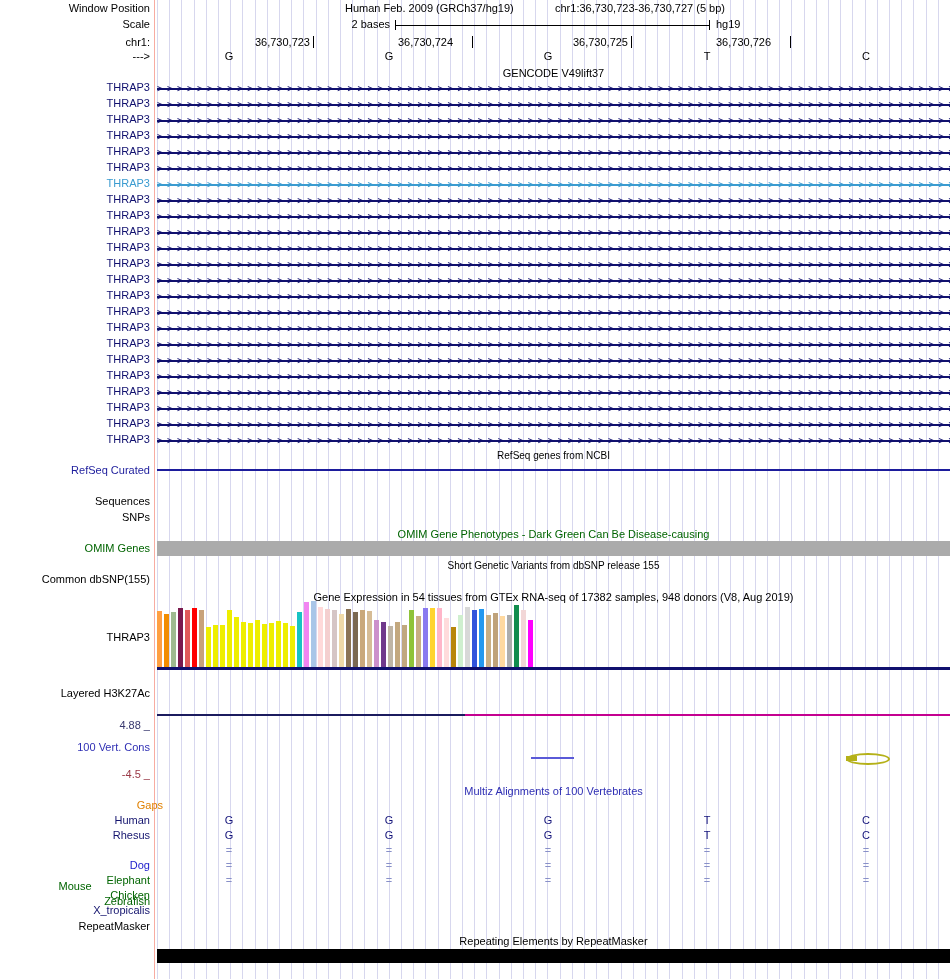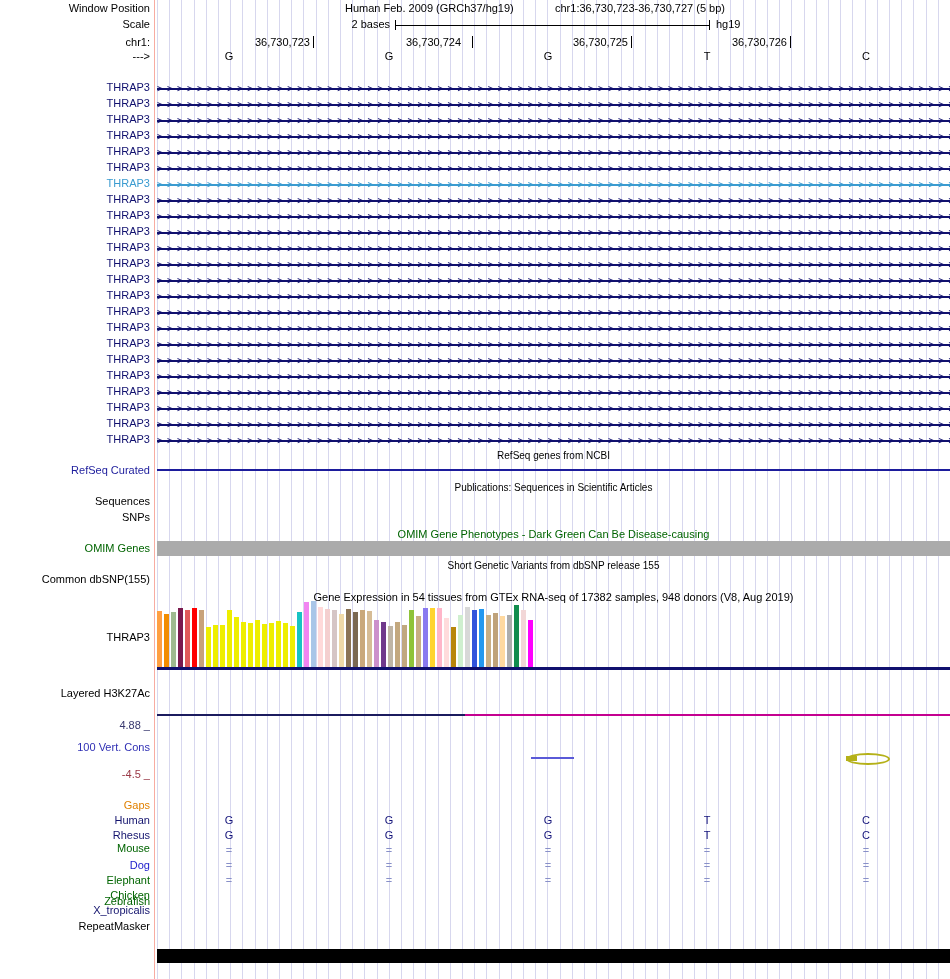--- a/index.html
+++ b/index.html
@@ -51,37 +51,38 @@
   <span class="abs" style="left:157px;width:233px;text-align:right;top:18px">2 bases</span>
   <div id="ruler-line" style="left:395px;top:25px;width:315px"></div>
   <div class="tick" style="left:395px;top:20px;height:10px"></div>
   <div class="tick" style="left:709px;top:20px;height:10px"></div>
   <span class="abs" style="left:716px;top:18px">hg19</span>
 
   <div class="lbl" style="top:36px">chr1:</div>
   <div id="coord-row">
       <div class="abs" style="left: 239px; top: 36px; width: 71px; text-align: right;">36,730,723</div>
       <div class="tick" style="left: 313px; top: 36px; height: 12px;"></div>
-      <div class="abs" style="left: 398px; top: 36px; width: 71px; text-align: center;">36,730,724</div>
+      <div class="abs" style="left: 398px; top: 36px; width: 71px; text-align: left;">36,730,724</div>
       <div class="tick" style="left: 472px; top: 36px; height: 12px;"></div>
       <div class="abs" style="left: 557px; top: 36px; width: 71px; text-align: right;">36,730,725</div>
       <div class="tick" style="left: 631px; top: 36px; height: 12px;"></div>
-      <div class="abs" style="left: 716px; top: 36px; width: 71px; text-align: right;">36,730,726</div>
+      <div class="abs" style="left: 716px; top: 36px; width: 71px; ">36,730,726</div>
       <div class="tick" style="left: 790px; top: 36px; height: 12px;"></div>
     </div>
 
   <div class="lbl" style="top:50px">---&gt;</div>
   <div id="bases-row">
       <div class="base" style="left: 229px; top: 50px;">G</div>
       <div class="base" style="left: 389px; top: 50px;">G</div>
       <div class="base" style="left: 548px; top: 50px;">G</div>
       <div class="base" style="left: 707px; top: 50px;">T</div>
       <div class="base" style="left: 866px; top: 50px;">C</div>
     </div>
 
+  <div class="title" style="top:67px">GENCODE V49lift37</div>
   <div id="gencode-rows">
       <div class="lbl" style="top: 81px; color: rgb(16, 16, 110);">THRAP3</div>
       <div class="gene-line" style="top: 88px; background: rgb(16, 16, 110);"></div>
       <div class="gene-arrows" style="top: 82px; color: rgb(16, 16, 110);">&gt;&gt;&gt;&gt;&gt;&gt;&gt;&gt;&gt;&gt;&gt;&gt;&gt;&gt;&gt;&gt;&gt;&gt;&gt;&gt;&gt;&gt;&gt;&gt;&gt;&gt;&gt;&gt;&gt;&gt;&gt;&gt;&gt;&gt;&gt;&gt;&gt;&gt;&gt;&gt;&gt;&gt;&gt;&gt;&gt;&gt;&gt;&gt;&gt;&gt;&gt;&gt;&gt;&gt;&gt;&gt;&gt;&gt;&gt;&gt;&gt;&gt;&gt;&gt;&gt;&gt;&gt;&gt;&gt;&gt;&gt;&gt;&gt;&gt;&gt;&gt;&gt;&gt;&gt;&gt;</div>
       <div class="lbl" style="top: 97px; color: rgb(16, 16, 110);">THRAP3</div>
       <div class="gene-line" style="top: 104px; background: rgb(16, 16, 110);"></div>
       <div class="gene-arrows" style="top: 98px; color: rgb(16, 16, 110);">&gt;&gt;&gt;&gt;&gt;&gt;&gt;&gt;&gt;&gt;&gt;&gt;&gt;&gt;&gt;&gt;&gt;&gt;&gt;&gt;&gt;&gt;&gt;&gt;&gt;&gt;&gt;&gt;&gt;&gt;&gt;&gt;&gt;&gt;&gt;&gt;&gt;&gt;&gt;&gt;&gt;&gt;&gt;&gt;&gt;&gt;&gt;&gt;&gt;&gt;&gt;&gt;&gt;&gt;&gt;&gt;&gt;&gt;&gt;&gt;&gt;&gt;&gt;&gt;&gt;&gt;&gt;&gt;&gt;&gt;&gt;&gt;&gt;&gt;&gt;&gt;&gt;&gt;&gt;&gt;</div>
       <div class="lbl" style="top: 113px; color: rgb(16, 16, 110);">THRAP3</div>
       <div class="gene-line" style="top: 120px; background: rgb(16, 16, 110);"></div>
       <div class="gene-arrows" style="top: 114px; color: rgb(16, 16, 110);">&gt;&gt;&gt;&gt;&gt;&gt;&gt;&gt;&gt;&gt;&gt;&gt;&gt;&gt;&gt;&gt;&gt;&gt;&gt;&gt;&gt;&gt;&gt;&gt;&gt;&gt;&gt;&gt;&gt;&gt;&gt;&gt;&gt;&gt;&gt;&gt;&gt;&gt;&gt;&gt;&gt;&gt;&gt;&gt;&gt;&gt;&gt;&gt;&gt;&gt;&gt;&gt;&gt;&gt;&gt;&gt;&gt;&gt;&gt;&gt;&gt;&gt;&gt;&gt;&gt;&gt;&gt;&gt;&gt;&gt;&gt;&gt;&gt;&gt;&gt;&gt;&gt;&gt;&gt;&gt;</div>
@@ -144,21 +145,20 @@
       <div class="gene-arrows" style="top: 418px; color: rgb(16, 16, 110);">&gt;&gt;&gt;&gt;&gt;&gt;&gt;&gt;&gt;&gt;&gt;&gt;&gt;&gt;&gt;&gt;&gt;&gt;&gt;&gt;&gt;&gt;&gt;&gt;&gt;&gt;&gt;&gt;&gt;&gt;&gt;&gt;&gt;&gt;&gt;&gt;&gt;&gt;&gt;&gt;&gt;&gt;&gt;&gt;&gt;&gt;&gt;&gt;&gt;&gt;&gt;&gt;&gt;&gt;&gt;&gt;&gt;&gt;&gt;&gt;&gt;&gt;&gt;&gt;&gt;&gt;&gt;&gt;&gt;&gt;&gt;&gt;&gt;&gt;&gt;&gt;&gt;&gt;&gt;&gt;</div>
       <div class="lbl" style="top: 433px; color: rgb(16, 16, 110);">THRAP3</div>
       <div class="gene-line" style="top: 440px; background: rgb(16, 16, 110);"></div>
       <div class="gene-arrows" style="top: 434px; color: rgb(16, 16, 110);">&gt;&gt;&gt;&gt;&gt;&gt;&gt;&gt;&gt;&gt;&gt;&gt;&gt;&gt;&gt;&gt;&gt;&gt;&gt;&gt;&gt;&gt;&gt;&gt;&gt;&gt;&gt;&gt;&gt;&gt;&gt;&gt;&gt;&gt;&gt;&gt;&gt;&gt;&gt;&gt;&gt;&gt;&gt;&gt;&gt;&gt;&gt;&gt;&gt;&gt;&gt;&gt;&gt;&gt;&gt;&gt;&gt;&gt;&gt;&gt;&gt;&gt;&gt;&gt;&gt;&gt;&gt;&gt;&gt;&gt;&gt;&gt;&gt;&gt;&gt;&gt;&gt;&gt;&gt;&gt;</div>
     </div>
 
   <div class="title" style="top:449px;font-size:10px">RefSeq genes from NCBI</div>
   <div class="lbl" style="top:464px;color:#1c1c9c">RefSeq Curated</div>
   <div id="refseq-line" style="top:469px"></div>
 
-  <div class="title" style="top:481px;font-size:10px">Publications: Sequences in Scientific Articles</div>
   <div class="lbl" style="top:495px">Sequences</div>
   <div class="lbl" style="top:511px">SNPs</div>
 
   <div class="title" style="top:528px;color:#006400">OMIM Gene Phenotypes - Dark Green Can Be Disease-causing</div>
   <div class="lbl" style="top:542px;color:#006400">OMIM Genes</div>
   <div id="omim-bar" style="top:541px"></div>
 
   <div class="title" style="top:559px;font-size:10px">Short Genetic Variants from dbSNP release 155</div>
   <div class="lbl" style="top:573px">Common dbSNP(155)</div>
 
@@ -226,35 +226,36 @@
   <div id="h3k-line-left" style="left:157px;top:714px;width:308px"></div>
   <div id="h3k-line-right" style="left:465px;top:714px;width:485px"></div>
 
   <div class="lbl" style="top:719px;color:#38386e">4.88 _</div>
   <div class="lbl" style="top:741px;color:#2f2fb4">100 Vert. Cons</div>
   <div class="lbl" style="top:768px;color:#993745">-4.5 _</div>
   <div id="phylop-pos" style="left:531px;top:757px;width:43px"></div>
   <div id="phylop-ellipse" style="left:846px;top:753px;width:40px;height:8px"></div>
   <div id="phylop-blob" style="left:846px;top:756px;width:11px;height:5px"></div>
 
+  <div class="title" style="top:785px;color:#2f2fb4">Multiz Alignments of 100 Vertebrates</div>
   <div id="multiz-rows">
-      <div class="lbl" style="top: 799px; color: rgb(224, 128, 0);">Gaps</div>
+      <div class="lbl" style="top: 799px; color: rgb(224, 128, 0); margin-left: 13px;">Gaps</div>
       <div class="lbl" style="top: 814px; color: rgb(20, 20, 110);">Human</div>
       <div class="mz-cell" style="left: 229px; top: 814px; color: rgb(20, 20, 122);">G</div>
       <div class="mz-cell" style="left: 389px; top: 814px; color: rgb(20, 20, 122);">G</div>
       <div class="mz-cell" style="left: 548px; top: 814px; color: rgb(20, 20, 122);">G</div>
       <div class="mz-cell" style="left: 707px; top: 814px; color: rgb(20, 20, 122);">T</div>
       <div class="mz-cell" style="left: 866px; top: 814px; color: rgb(20, 20, 122);">C</div>
       <div class="lbl" style="top: 829px; color: rgb(20, 20, 110);">Rhesus</div>
       <div class="mz-cell" style="left: 229px; top: 829px; color: rgb(20, 20, 122);">G</div>
       <div class="mz-cell" style="left: 389px; top: 829px; color: rgb(20, 20, 122);">G</div>
       <div class="mz-cell" style="left: 548px; top: 829px; color: rgb(20, 20, 122);">G</div>
       <div class="mz-cell" style="left: 707px; top: 829px; color: rgb(20, 20, 122);">T</div>
       <div class="mz-cell" style="left: 866px; top: 829px; color: rgb(20, 20, 122);">C</div>
-      <div class="lbl" style="top: 842px; color: rgb(0, 100, 0);">Mouse</div>
+      <div class="lbl" style="top: 880px; color: rgb(0, 100, 0); text-align: center;">Mouse</div>
       <div class="mz-cell" style="left: 229px; top: 844px; color: rgb(136, 144, 200);">=</div>
       <div class="mz-cell" style="left: 389px; top: 844px; color: rgb(136, 144, 200);">=</div>
       <div class="mz-cell" style="left: 548px; top: 844px; color: rgb(136, 144, 200);">=</div>
       <div class="mz-cell" style="left: 707px; top: 844px; color: rgb(136, 144, 200);">=</div>
       <div class="mz-cell" style="left: 866px; top: 844px; color: rgb(136, 144, 200);">=</div>
       <div class="lbl" style="top: 859px; color: rgb(32, 32, 204);">Dog</div>
       <div class="mz-cell" style="left: 229px; top: 859px; color: rgb(136, 144, 200);">=</div>
       <div class="mz-cell" style="left: 389px; top: 859px; color: rgb(136, 144, 200);">=</div>
       <div class="mz-cell" style="left: 548px; top: 859px; color: rgb(136, 144, 200);">=</div>
       <div class="mz-cell" style="left: 707px; top: 859px; color: rgb(136, 144, 200);">=</div>
@@ -263,15 +264,16 @@
       <div class="mz-cell" style="left: 229px; top: 874px; color: rgb(136, 144, 200);">=</div>
       <div class="mz-cell" style="left: 389px; top: 874px; color: rgb(136, 144, 200);">=</div>
       <div class="mz-cell" style="left: 548px; top: 874px; color: rgb(136, 144, 200);">=</div>
       <div class="mz-cell" style="left: 707px; top: 874px; color: rgb(136, 144, 200);">=</div>
       <div class="mz-cell" style="left: 866px; top: 874px; color: rgb(136, 144, 200);">=</div>
       <div class="lbl" style="top: 889px; color: rgb(0, 100, 0);">Chicken</div>
       <div class="lbl" style="top: 904px; color: rgb(20, 20, 110);">X_tropicalis</div>
       <div class="lbl" style="top: 895px; color: rgb(0, 100, 0);">Zebrafish</div>
     </div>
 
+  <div class="title" style="top:935px">Repeating Elements by RepeatMasker</div>
   <div class="lbl" style="top:920px">RepeatMasker</div>
   <div id="rmsk-bar" style="top:949px"></div>
 </div>
 
 </body></html>

